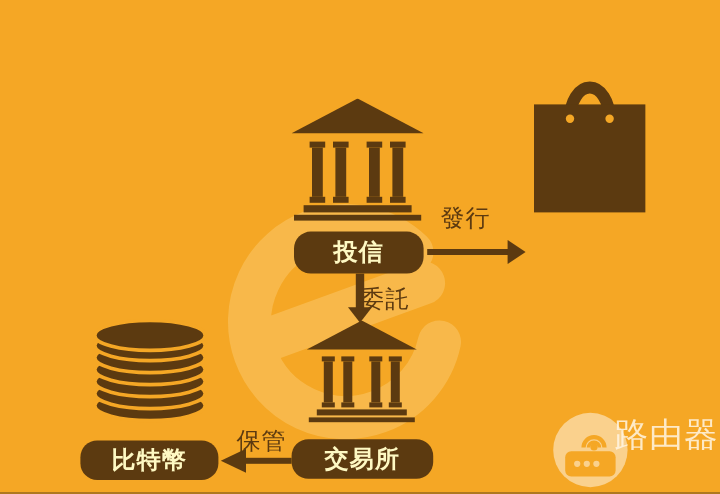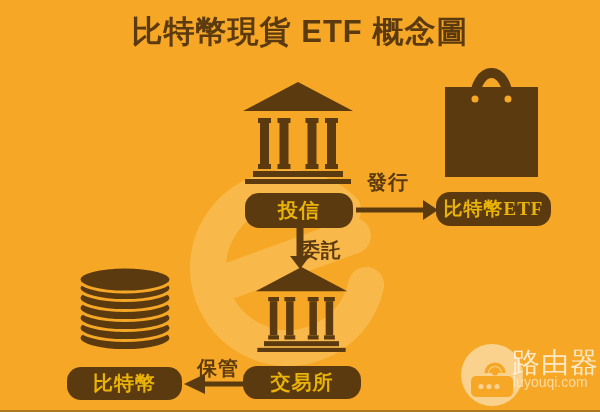--- a/index.html
+++ b/index.html
@@ -9,26 +9,26 @@
     font-family:"Liberation Sans","DejaVu Sans",sans-serif;
   }
   .title{
     position:absolute;top:11px;left:0;width:600px;text-align:center;
     font-size:31px;font-weight:bold;color:#5C3A10;letter-spacing:1px;
     white-space:nowrap;
   }
   .icon{position:absolute;}
   .node-label{
     position:absolute;background:#5C3A10;border-radius:14px;
-    color:#eab308;font-weight:bold;font-size:20px;
+    color:#fef9c3;font-weight:bold;font-size:20px;
     display:flex;align-items:center;justify-content:center;
-    white-space:nowrap;letter-spacing:1px;font-family:Liberation Serif, serif;
+    white-space:nowrap;letter-spacing:1px;
   }
   .flow-label{
-    position:absolute;color:#5C3A10;font-weight:bold;font-size:20px;
+    position:absolute;color:#5C3A10;font-weight:normal;font-size:20px;
     white-space:nowrap;letter-spacing:1px;line-height:1;
   }
   .arrow-overlay{position:absolute;left:0;top:0;pointer-events:none;}
   .swirl{position:absolute;left:158px;top:138px;opacity:0.30;pointer-events:none;}
   .wm-circle{
     position:absolute;left:461px;top:344px;width:62px;height:62px;
     border-radius:50%;background:rgba(255,255,255,0.48);
     display:flex;align-items:center;justify-content:center;
   }
   .wm-name{
@@ -49,21 +49,20 @@
 
 <div id="canvas">
 
   <svg class="swirl" width="260" height="260" viewBox="0 0 260 260">
     <g stroke="#FFE2A0" stroke-width="36" fill="none" stroke-linecap="round" transform="rotate(-20 130 130)">
       <circle cx="130" cy="130" r="80" stroke-dasharray="420 83" stroke-dashoffset="-45"></circle>
       <line x1="56" y1="122" x2="202" y2="122"></line>
     </g>
   </svg>
 
-  <div class="title">比特幣現貨 ETF 概念圖</div>
 
   <svg class="icon" style="left:243px;top:82px;" width="110" height="102" viewBox="0 0 110 102">
     <g fill="#5C3A10">
       <polygon points="55,0 110,29 0,29"></polygon>
       <rect x="15" y="36" width="13" height="5"></rect>
         <rect x="17" y="41" width="9" height="41"></rect>
         <rect x="15" y="82" width="13" height="5"></rect>
       <rect x="34.5" y="36" width="13" height="5"></rect>
         <rect x="36.5" y="41" width="9" height="41"></rect>
         <rect x="34.5" y="82" width="13" height="5"></rect>
@@ -131,21 +130,20 @@
       </g>
 
       <g>
         <rect x="205" y="381.5" width="38" height="5"></rect>
         <polygon points="205,374 205,394 184,384"></polygon>
       </g>
     </g>
   </svg>
 
   <div class="node-label" style="left:245px;top:193px;width:108px;height:35px;">投信</div>
-  <div class="node-label" style="left:436px;top:192px;width:115px;height:34px;font-size:19px;">比特幣ETF</div>
   <div class="node-label" style="left:67px;top:367px;width:115px;height:33px;">比特幣</div>
   <div class="node-label" style="left:243px;top:366px;width:118px;height:33px;">交易所</div>
 
   <div class="flow-label" style="left:367px;top:172px;">發行</div>
   <div class="flow-label" style="left:300px;top:240px;">委託</div>
   <div class="flow-label" style="left:197px;top:358px;">保管</div>
 
   <div class="wm-circle">
     <svg width="60" height="60" viewBox="0 0 60 60">
       <g fill="#F5A725">
@@ -155,16 +153,15 @@
         <rect x="9" y="31" width="42" height="21" rx="5"></rect>
       </g>
       <g fill="#FAD18E">
         <circle cx="19" cy="41.5" r="2.6"></circle>
         <circle cx="27" cy="41.5" r="2.6"></circle>
         <circle cx="35" cy="41.5" r="2.6"></circle>
       </g>
     </svg>
   </div>
   <div class="wm-name">路由器</div>
-  <div class="wm-domain">luyouqi.com</div>
 
   <div class="bottom-edge"></div>
 </div>
 
 </body></html>

